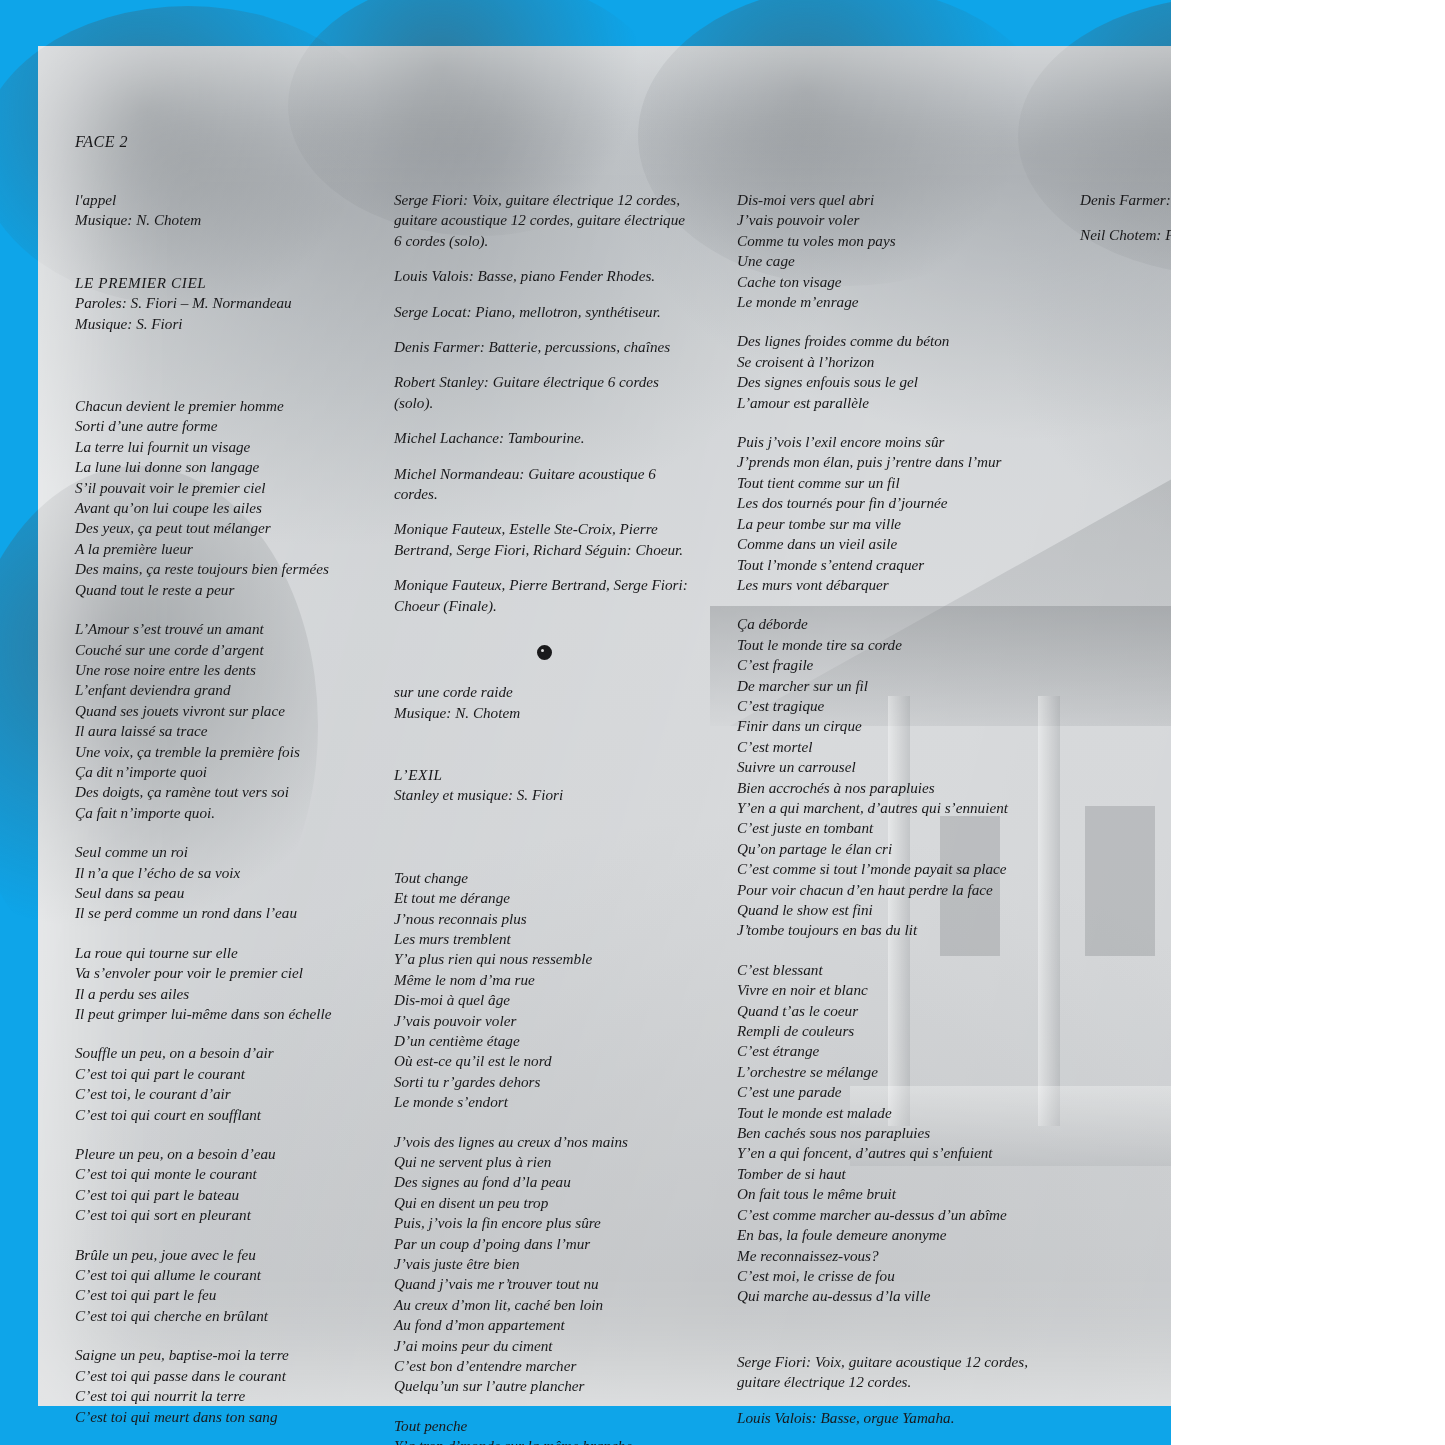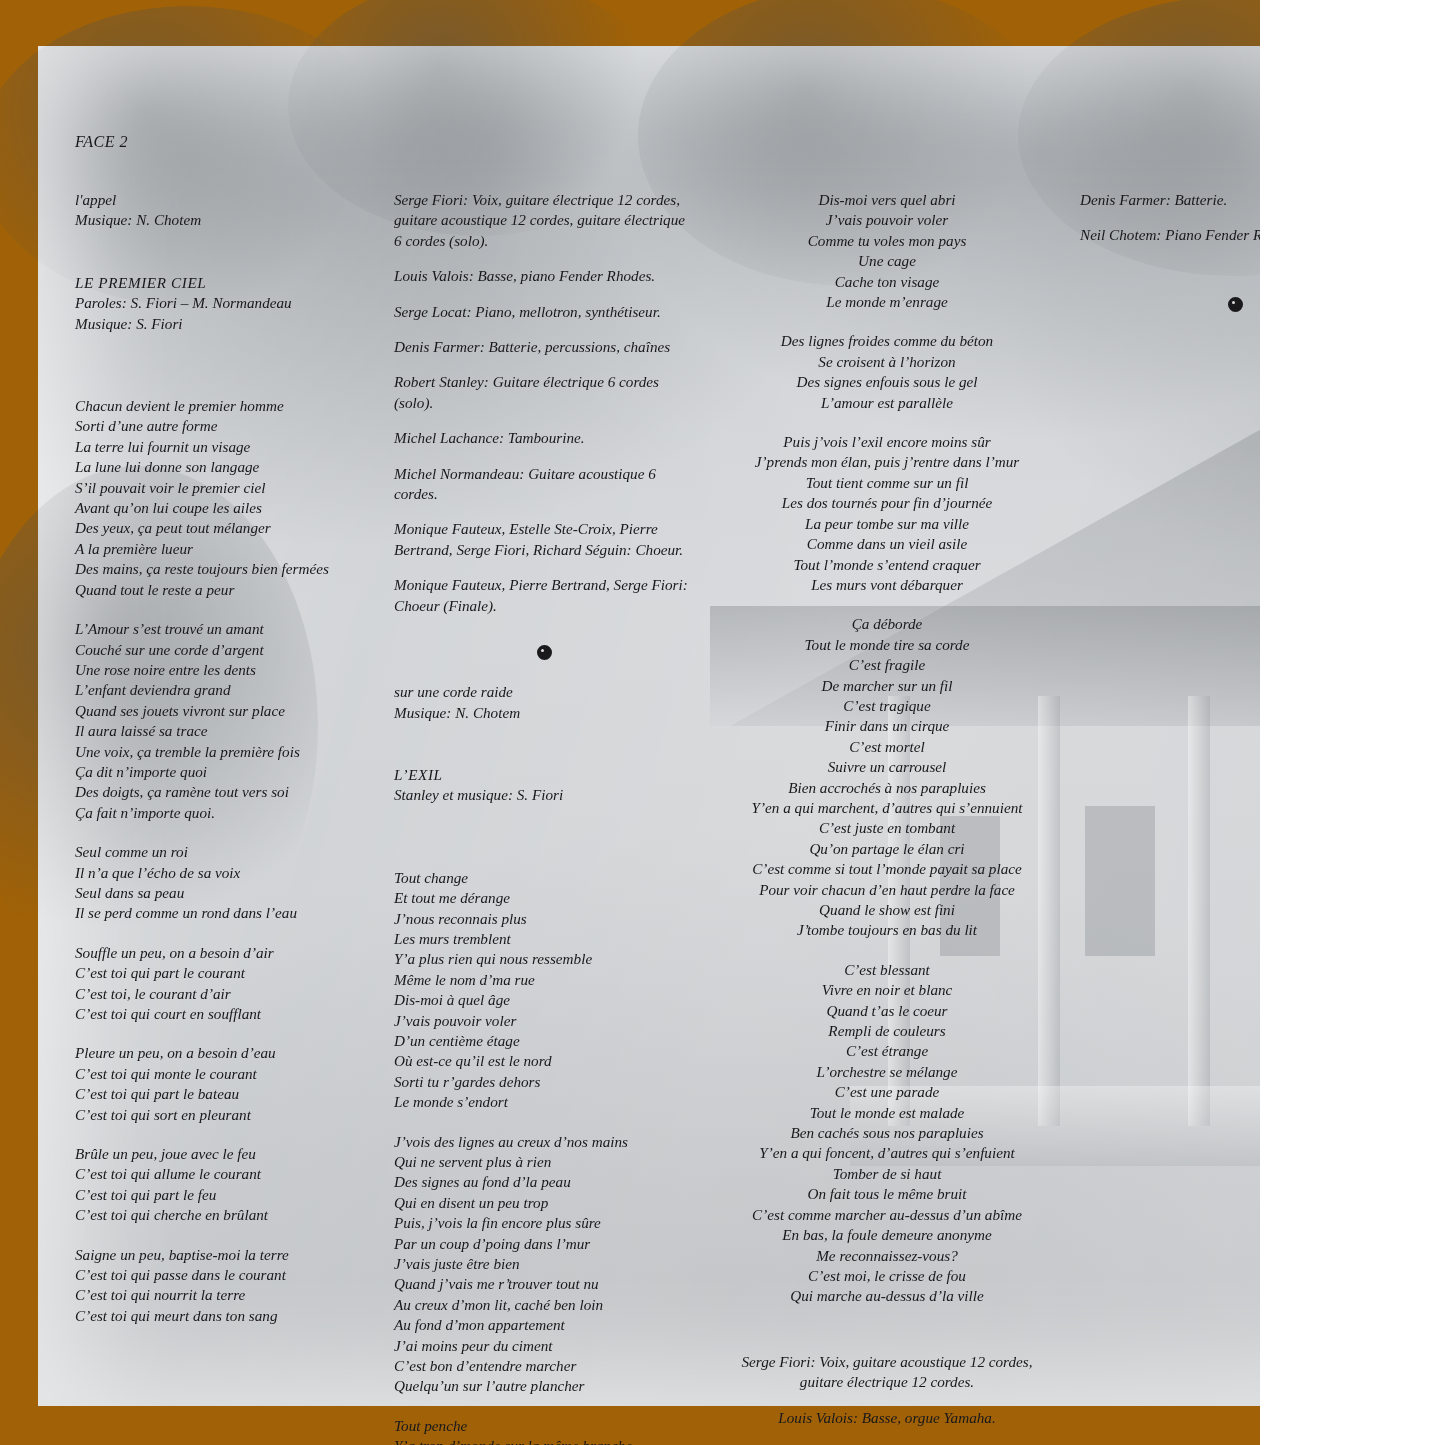--- a/index.html
+++ b/index.html
@@ -2,23 +2,23 @@
 <html><head>
 <meta charset="utf-8">
 <style>
   html, body {
     margin: 0;
     padding: 0;
     background: #ffffff;
   }
   #sleeve {
     position: relative;
-    width: 1260px;
+    width: 1171px;
     height: 1445px;
-    background: #a16207;
+    background: #0ea5e9;
     overflow: hidden;
     font-family: "Liberation Serif", serif;
   }
   
   .photo {
     position: absolute;
     left: 38px;
     top: 46px;
     width: 1372px;
     height: 1360px;
@@ -106,21 +106,21 @@
     letter-spacing: 0.5px;
   }
   .col {
     position: absolute;
     font-style: italic;
     font-size: 15.2px;
     line-height: 20.4px;
   }
   .col1 { left: 75px;  top: 190px; width: 300px; }
   .col2 { left: 394px; top: 190px; width: 300px; }
-  .col3 { left: 737px; top: 190px; width: 300px; text-align: center; }
+  .col3 { left: 737px; top: 190px; width: 300px; }
   .col4 { left: 1080px; top: 190px; width: 310px; }
 
   .blk { margin-bottom: 19px; }
   .blk.tight { margin-bottom: 0; }
   .gap-md { height: 26px; }
   .gap-lg { height: 42px; }
   .gap-xl { height: 62px; }
   .title {
     font-style: italic;
     letter-spacing: 0.6px;
@@ -211,20 +211,26 @@
         <div class="line">Ça fait n’importe quoi.</div>
       </div>
 
       <div class="blk">
         <div class="line">Seul comme un roi</div>
         <div class="line">Il n’a que l’écho de sa voix</div>
         <div class="line">Seul dans sa peau</div>
         <div class="line">Il se perd comme un rond dans l’eau</div>
       </div>
 
+      <div class="blk">
+        <div class="line">La roue qui tourne sur elle</div>
+        <div class="line">Va s’envoler pour voir le premier ciel</div>
+        <div class="line">Il a perdu ses ailes</div>
+        <div class="line">Il peut grimper lui-même dans son échelle</div>
+      </div>
 
       <div class="blk">
         <div class="line">Souffle un peu, on a besoin d’air</div>
         <div class="line">C’est toi qui part le courant</div>
         <div class="line">C’est toi, le courant d’air</div>
         <div class="line">C’est toi qui court en soufflant</div>
       </div>
 
       <div class="blk">
         <div class="line">Pleure un peu, on a besoin d’eau</div>

